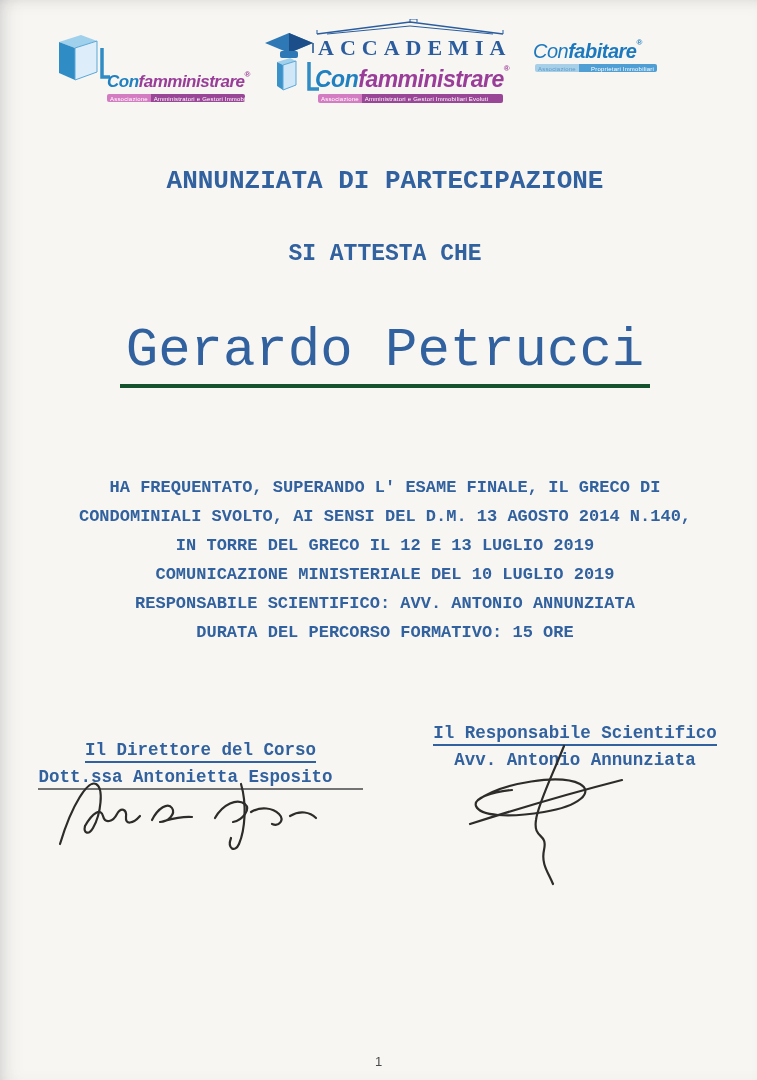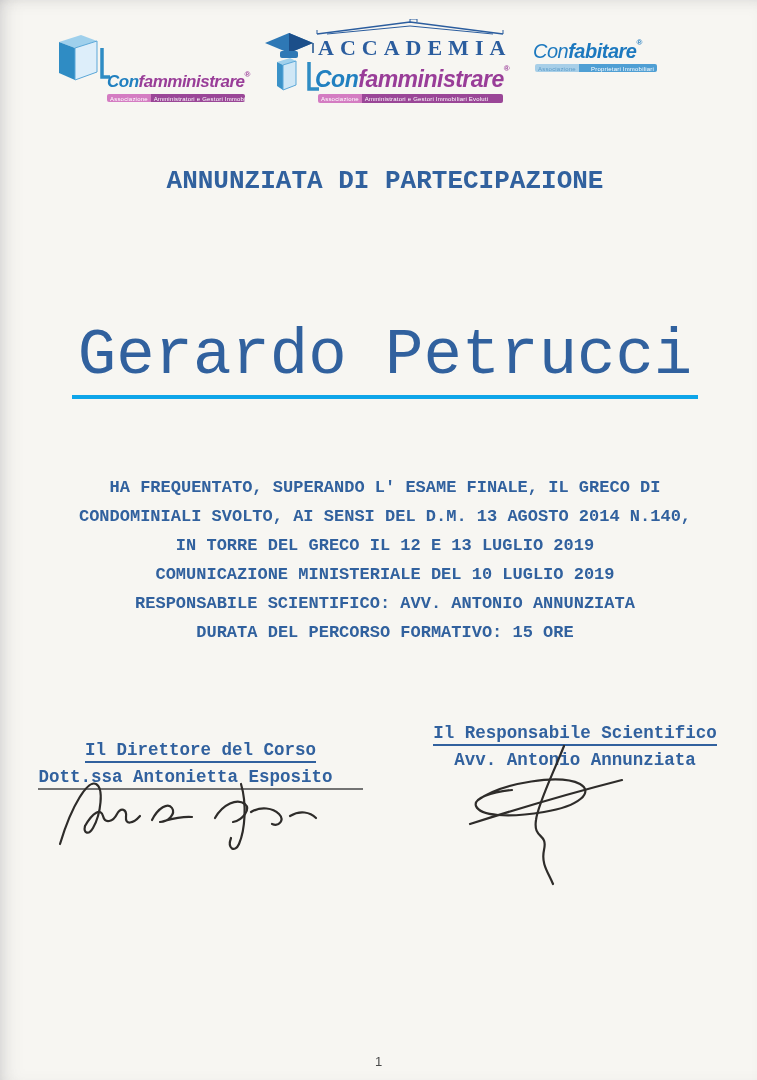--- a/index.html
+++ b/index.html
@@ -40,21 +40,21 @@
   .seg-pink1{background:#d47cc2;}
   .seg-pink2{background:#9a4697;flex:1;}
   .seg-blue1{background:#a8cfe8;color:#5b9cc9!important;}
   .seg-blue2{background:#4f9fd4;flex:1;}
 
   
   .cert{position:absolute;left:25px;width:720px;text-align:center;color:#31619e;font-weight:700;}
   .title{top:166px;font-size:26px;white-space:nowrap;}
   .subtitle{top:241px;font-size:23px;white-space:nowrap;}
   .recipient-wrap{top:320px;}
-  .recipient{display:inline-block;font-size:64px;font-weight:400;border-bottom:4px solid #0ea5e9;padding:0 6px 3px 6px;white-space:nowrap;text-align:right;}
+  .recipient{display:inline-block;font-size:54px;font-weight:400;border-bottom:4px solid #14532d;padding:0 6px 3px 6px;white-space:nowrap;text-align:right;}
   .body{top:473px;font-size:17px;line-height:29px;}
   .body div{white-space:nowrap;}
 
   
   .sigblock{position:absolute;text-align:center;color:#31619e;font-weight:700;font-size:17.5px;line-height:27px;}
   .sig-left{left:28px;top:737px;width:345px;}
   .sig-right{left:415px;top:720px;width:320px;}
   .u{border-bottom:2px solid #31619e;padding-bottom:1px;font-family:Liberation Mono, monospace;}
   .u-ext{border-bottom:2px solid #737373;padding-bottom:1px;padding-right:30px;}
   .sigsvg{position:absolute;z-index:3;}
@@ -110,20 +110,21 @@
 
   <div class="logo logo3">
     <div class="lname"><span class="c-cblue" style="font-weight:400;">Con</span><span class="c-cblue">fabitare</span><span class="reg c-cblue">®</span></div>
     <div class="bar">
       <span class="seg-blue1">Associazione</span>
       <span class="seg-blue2">Proprietari Immobiliari</span>
     </div>
   </div>
 
   <div class="cert title">ANNUNZIATA DI PARTECIPAZIONE</div>
+  <div class="cert subtitle">SI ATTESTA CHE</div>
   <div class="cert recipient-wrap">
     <span class="recipient">Gerardo Petrucci</span>
   </div>
 
   <div class="cert body">
     <div>HA FREQUENTATO, SUPERANDO L' ESAME FINALE, IL GRECO DI</div>
     <div>CONDOMINIALI SVOLTO, AI SENSI DEL D.M. 13 AGOSTO 2014 N.140,</div>
     <div>IN TORRE DEL GRECO IL 12 E 13 LUGLIO 2019</div>
     <div>COMUNICAZIONE MINISTERIALE DEL 10 LUGLIO 2019</div>
     <div>RESPONSABILE SCIENTIFICO: AVV. ANTONIO ANNUNZIATA</div>

